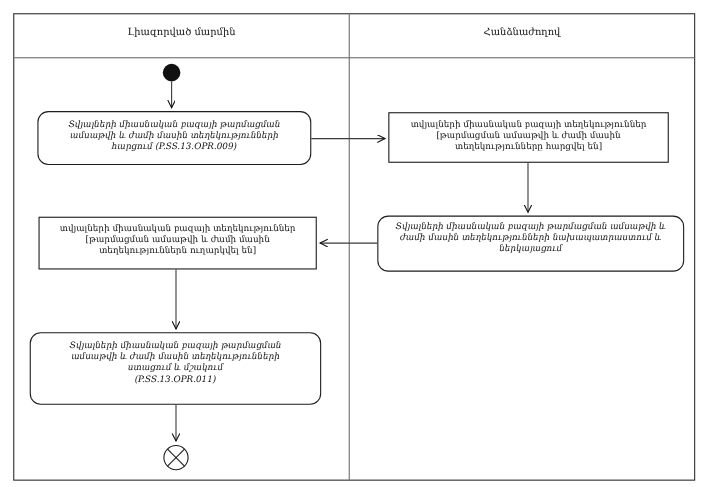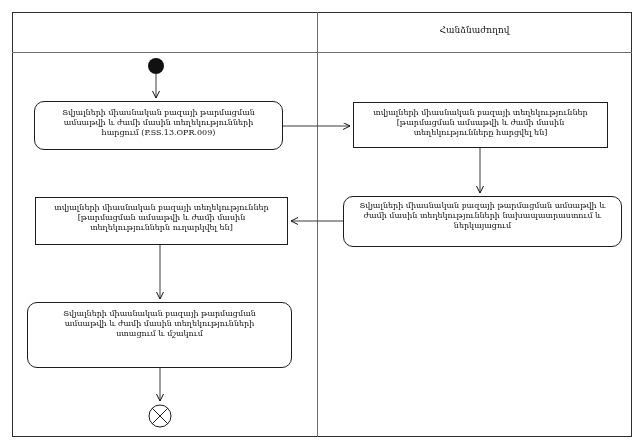--- a/index.html
+++ b/index.html
@@ -49,21 +49,21 @@
     box-sizing: border-box;
     border: 1px solid #1c1c1c;
     background: #ffffff;
     font-size: 8px;
     line-height: 1.28;
     color: #111;
     text-align: center;
   }
   .node .node-text { display: block; }
   .node .code-line { display: block; }
-  .rounded { border-radius: 10px; }
+  .rounded { border-radius: 10px; font-style: italic; }
 
   .n-opr009   { left: 34px;  top: 101px; width: 249px; height: 49px; padding: 6px 12px 0; }
   .n-requested{ left: 353px; top: 102px; width: 255px; height: 46px; padding: 5px 8px 0; }
   .n-opr010   { left: 343px; top: 196px; width: 279px; height: 51px; padding: 4px 14px 0; }
   .n-sent     { left: 35px;  top: 197px; width: 253px; height: 48px; padding: 5px 10px 0; }
   .n-opr011   { left: 27px;  top: 302px; width: 265px; height: 66px; padding: 6px 16px 0; }
 
   .flow-layer {
     position: absolute;
     left: 0; top: 0;
@@ -73,40 +73,42 @@
 </style>
 </head>
 <body>
 
 <div class="canvas">
 
   <div class="frame"></div>
   <div class="lane-divider"></div>
   <div class="header-line"></div>
 
+  <div class="lane-header lane-header-left">Լիազորված մարմին</div>
   <div class="lane-header lane-header-right">Հանձնաժողով</div>
 
   <div class="node rounded n-opr009">
     <span class="node-text">Տվյալների միասնական բազայի թարմացման ամսաթվի և ժամի մասին տեղեկությունների հարցում (P.SS.13.OPR.009)</span>
   </div>
 
   <div class="node n-requested">
     <span class="node-text">տվյալների միասնական բազայի տեղեկություններ [թարմացման ամսաթվի և ժամի մասին տեղեկությունները հարցվել են]</span>
   </div>
 
   <div class="node rounded n-opr010">
     <span class="node-text">Տվյալների միասնական բազայի թարմացման ամսաթվի և ժամի մասին տեղեկությունների նախապատրաստում և ներկայացում</span>
   </div>
 
   <div class="node n-sent">
     <span class="node-text">տվյալների միասնական բազայի տեղեկություններ [թարմացման ամսաթվի և ժամի մասին տեղեկություններն ուղարկվել են]</span>
   </div>
 
   <div class="node rounded n-opr011">
     <span class="node-text">Տվյալների միասնական բազայի թարմացման ամսաթվի և ժամի մասին տեղեկությունների ստացում և մշակում</span>
+    <span class="code-line">(P.SS.13.OPR.011)</span>
   </div>
 
   <svg class="flow-layer" width="642" height="443" viewBox="0 0 642 443" xmlns="http://www.w3.org/2000/svg">
     <defs>
       <marker id="arrowhead" markerUnits="userSpaceOnUse" markerWidth="9" markerHeight="9" refX="7" refY="3.5" orient="auto">
         <path d="M0,0 L7,3.5 L0,7" fill="none" stroke="#111" stroke-width="1"></path>
       </marker>
     </defs>
 
     <circle cx="156" cy="66" r="8" fill="#111"></circle>

